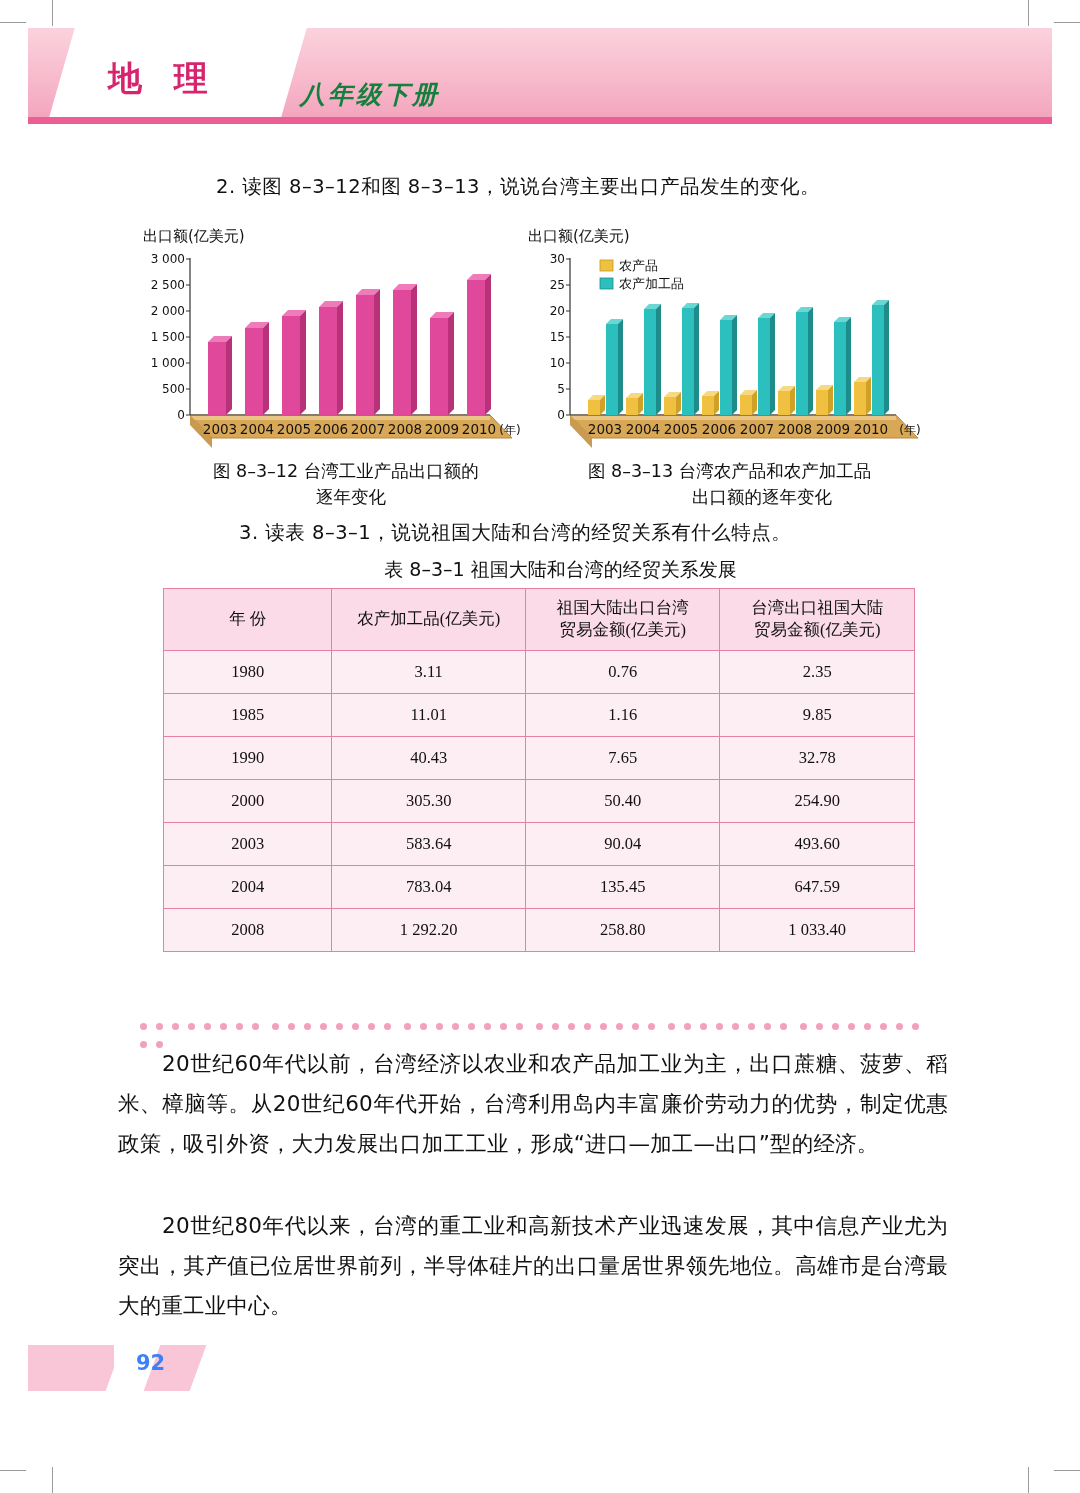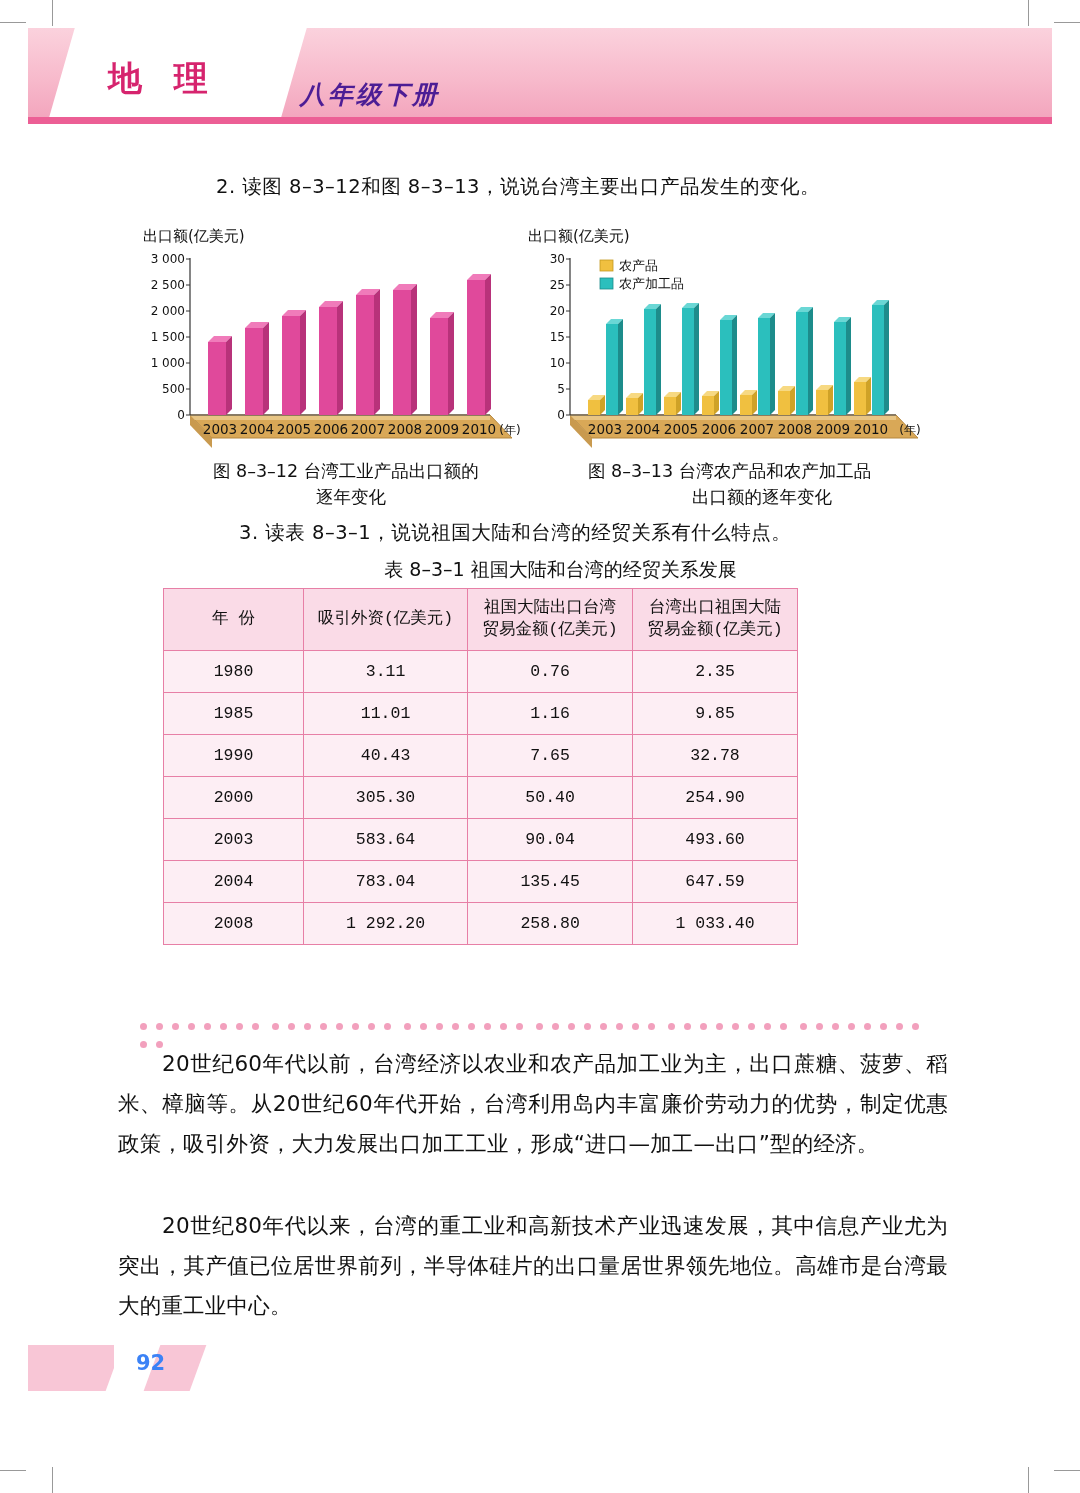--- a/index.html
+++ b/index.html
@@ -63,21 +63,21 @@
     color: #d6246e;
   }
   .header-sub {
     position: absolute;
     left: 300px; top: 78px;
     font-family: "DejaVu Sans", sans-serif;
     font-weight: bold;
     font-style: italic;
     font-size: 25px;
     letter-spacing: 3px;
-    color: #4c1d95;
+    color: #15803d;
   }
 
   
   .q-line {
     position: absolute;
     font-family: "DejaVu Sans", sans-serif;
     font-size: 19.5px;
     color: #111;
     letter-spacing: .5px;
     white-space: nowrap;
@@ -109,24 +109,24 @@
     left: 0; right: 0;
     text-align: center;
     font-family: "DejaVu Sans", sans-serif;
     font-size: 19px;
     color: #111;
   }
   table.data {
     position: absolute;
     left: 163px;
     top: 588px;
-    width: 635px;
+    width: 752px;
     border-collapse: collapse;
     background: #a16207;
-    font-family: Liberation Mono, monospace;
+    font-family: Liberation Serif, serif;
   }
   table.data th, table.data td {
     border: 1px solid #e77fa6;
     text-align: center;
     color: #111;
   }
   table.data th {
     background: #fadbe7;
     font-size: 16.5px;
     font-weight: normal;
@@ -446,21 +446,21 @@
 
   <div class="table-title" style="top:557px;">表 8–3–1    祖国大陆和台湾的经贸关系发展</div>
 
   <table class="data">
     <thead>
       <tr>
         <th style="width:168px;">
           <span>年  份</span>
         </th>
         <th style="width:194px;">
-          <span>吸引外资(亿美元)</span>
+          <span>农产加工品(亿美元)</span>
         </th>
         <th style="width:195px;">
           <div>祖国大陆出口台湾</div>
           <div>贸易金额(亿美元)</div>
         </th>
         <th style="width:195px;">
           <div>台湾出口祖国大陆</div>
           <div>贸易金额(亿美元)</div>
         </th>
       </tr>

